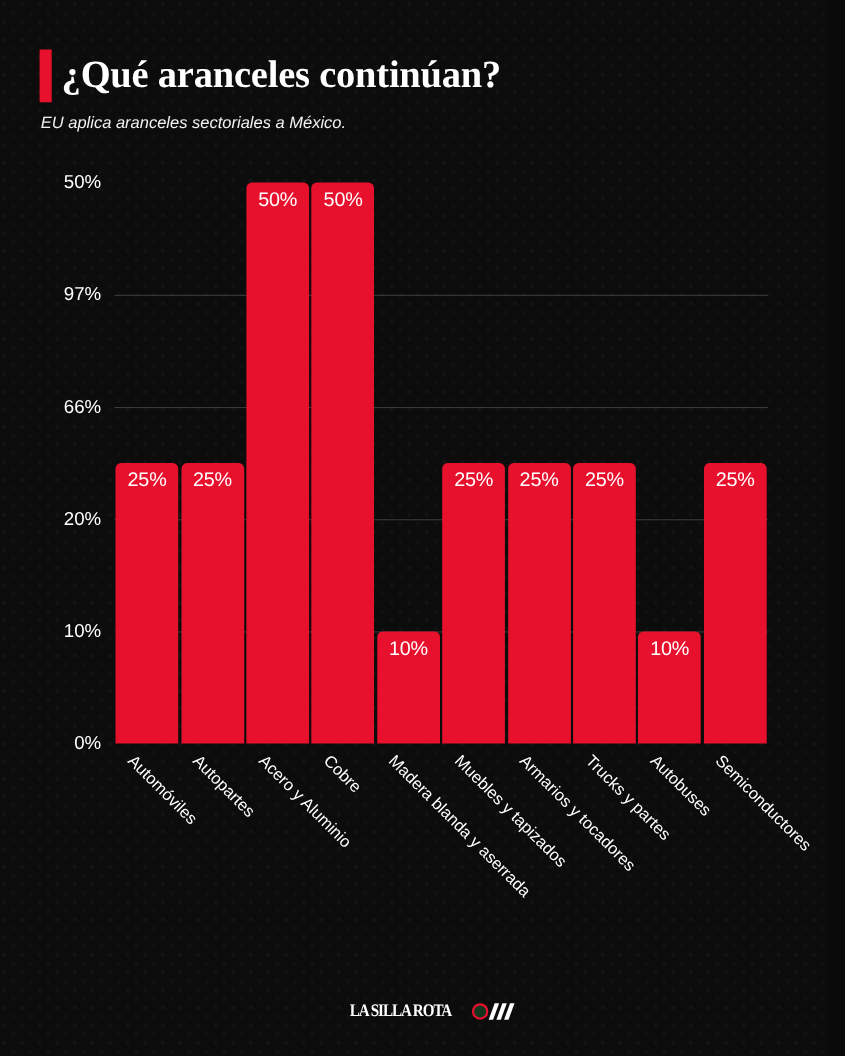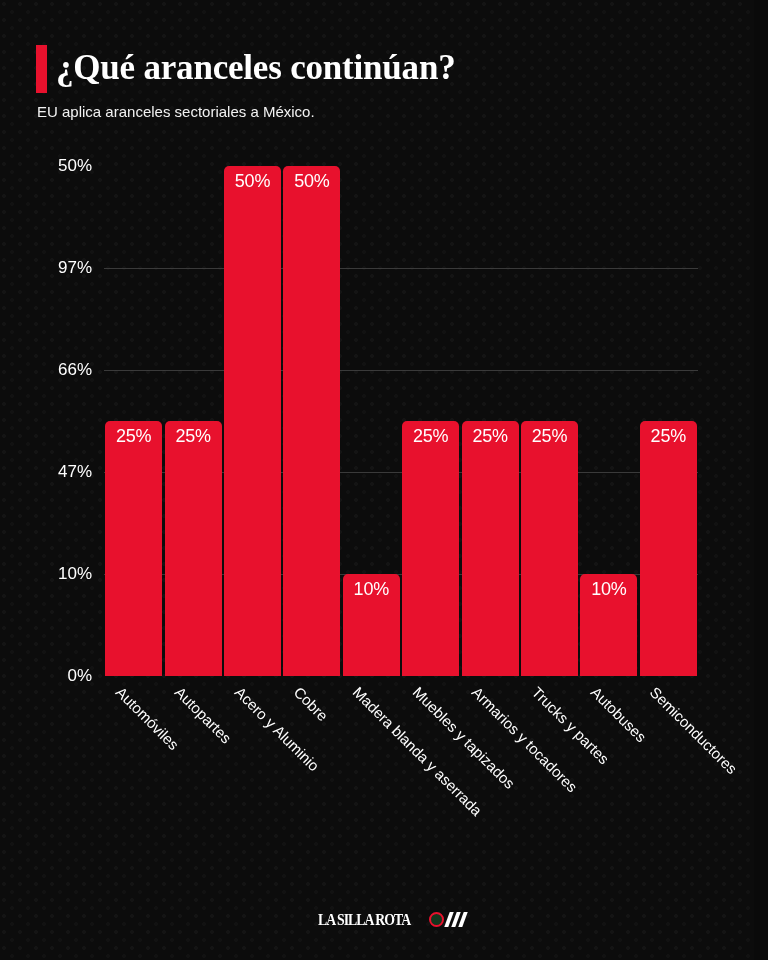--- a/index.html
+++ b/index.html
@@ -42,20 +42,21 @@
     font-size: 35px;
     letter-spacing: -0.2px;
     line-height: 48px;
     color: #ffffff;
     white-space: nowrap;
   }
   #page-subtitle {
     position: absolute;
     left: 37px; top: 102px;
     font-family: "Liberation Sans", sans-serif;
+    font-style: italic;
     font-weight: 400;
     font-size: 15px;
     line-height: 20px;
     color: #f2f2f2;
     white-space: nowrap;
   }
 
   
   #chart {
     position: absolute;
@@ -185,21 +186,21 @@
   <div id="chart">
     <div id="gridlines">
         <div class="gridline" style="left: 104px; top: 574px; width: 594px;"></div>
         <div class="gridline" style="left: 104px; top: 472px; width: 594px;"></div>
         <div class="gridline" style="left: 104px; top: 370px; width: 594px;"></div>
         <div class="gridline" style="left: 104px; top: 268px; width: 594px;"></div>
       </div>
     <div id="yticks">
         <div class="ytick" style="left: 34px; width: 58px; top: 667px;">0%</div>
         <div class="ytick" style="left: 34px; width: 58px; top: 565px;">10%</div>
-        <div class="ytick" style="left: 34px; width: 58px; top: 463px;">47%</div>
+        <div class="ytick" style="left: 34px; width: 58px; top: 463px;">20%</div>
         <div class="ytick" style="left: 34px; width: 58px; top: 361px;">66%</div>
         <div class="ytick" style="left: 34px; width: 58px; top: 259px;">97%</div>
         <div class="ytick" style="left: 34px; width: 58px; top: 157px;">50%</div>
       </div>
     <div id="plot">
         <div class="bar-slot" style="left: 1.2px; width: 57px;">
           <div class="bar" style="height: 255px; background: rgb(232, 17, 45);">
             <div class="bar-label">25%</div>
           </div>
         </div>

